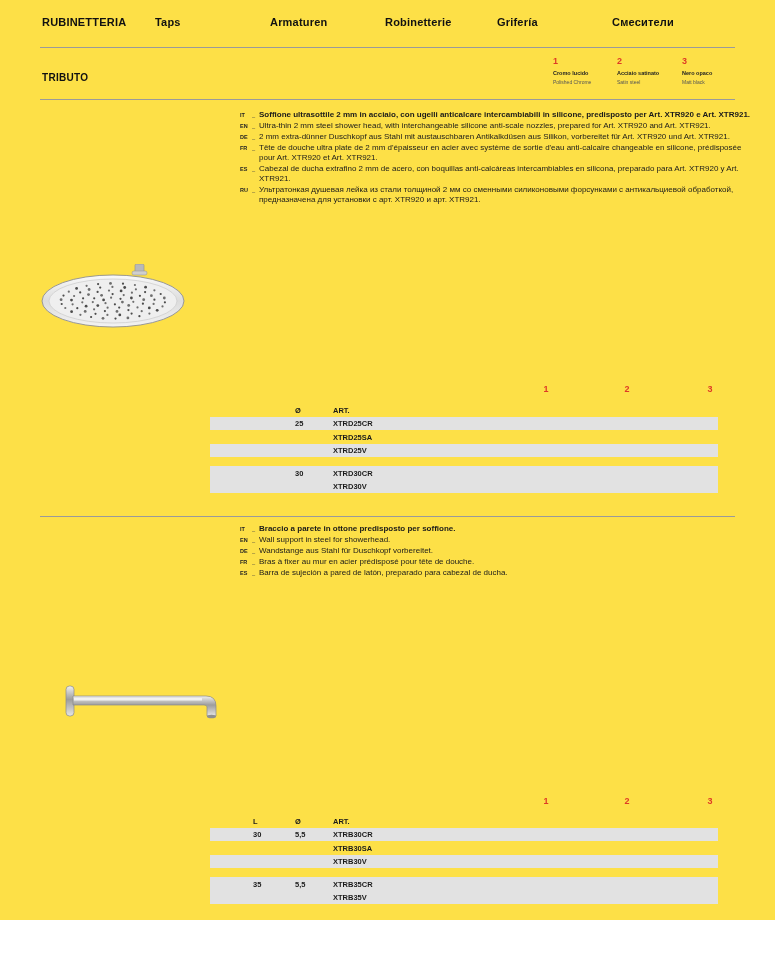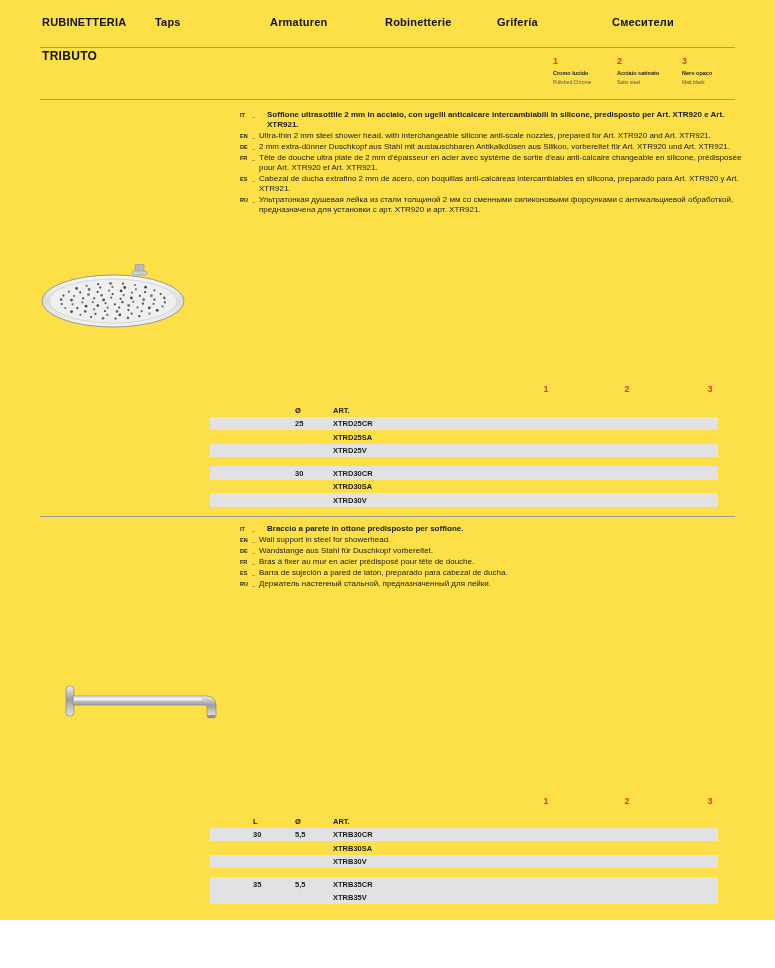--- a/index.html
+++ b/index.html
@@ -3,35 +3,35 @@
 <meta charset="utf-8">
 <style>
   * { margin:0; padding:0; box-sizing:border-box; }
   body { background:#ffffff; font-family:"Liberation Sans", sans-serif; color:#111; }
   .page { position:relative; width:775px; height:920px; background:#fde047; overflow:hidden;padding-left:44px; }
 
   
   .nav-item { position:absolute; top:16px; font-size:11px; font-weight:700; letter-spacing:0.2px; }
   .rule { position:absolute; left:40px; width:695px; height:1px; background:#9a9a9a; }
 
-  .collection { position:absolute; left:42px; top:49px; font-size:12px; font-weight:700; letter-spacing:0.3px; }
+  .collection { position:absolute; left:42px; top:72px; font-size:10px; font-weight:700; letter-spacing:0.3px; }
 
   
   .finish-col { position:absolute; top:56px; width:62px; }
   .finish-num { font-size:9px; font-weight:700; color:#de3a26; }
   .finish-name { font-size:5.5px; font-weight:700; margin-top:4px; color:#222; }
   .finish-trans { font-size:5px; margin-top:3px; color:#555; }
 
   
   .desc-block { position:absolute; left:240px; width:512px; }
   .desc-row { display:flex; margin-bottom:1px; }
   .lang-code { font-size:5.5px; font-weight:700; width:12px; flex:none; padding-top:2px; color:#222; }
   .lang-sep { font-size:5.5px; width:7px; flex:none; padding-top:2px; color:#444; }
   .desc-text { font-size:8px; line-height:10px; width:493px; color:#1a1a1a; }
-  .desc-text.bold { font-weight:700;margin-left:8px; }
+  .desc-text.bold { font-weight:700; }
 
   
   .colnum { position:absolute; width:14px; text-align:center; font-size:9px; font-weight:700; color:#de3a26; }
 
   
   .tbl { position:absolute; left:210px; width:508px; }
   .trow { position:relative; height:13.5px; }
   .trow.band { background:#e2e2e2; }
   .trow .cell { position:absolute; top:2.5px; font-size:7.5px; font-weight:700; color:#1a1a1a; }
   .c-l { left:43px; }
@@ -231,23 +231,20 @@
       <span class="cell c-art">XTRD25SA</span>
     </div>
     <div class="trow band">
       <span class="cell c-art">XTRD25V</span>
     </div>
     <div class="tgap"></div>
     <div class="trow band">
       <span class="cell c-d">30</span>
       <span class="cell c-art">XTRD30CR</span>
     </div>
-    <div class="trow">
-      <span class="cell c-art">XTRD30SA</span>
-    </div>
     <div class="trow band">
       <span class="cell c-art">XTRD30V</span>
     </div>
   </div>
 
   <div class="rule" style="top:516px"></div>
 
   <div class="desc-block" style="top:524px">
     <div class="desc-row">
       <span class="lang-code">IT</span>
@@ -266,25 +263,20 @@
     </div>
     <div class="desc-row">
       <span class="lang-code">FR</span>
         <span class="lang-sep">_</span>
       <div class="desc-text">Bras à fixer au mur en acier prédisposé pour tête de douche.</div>
     </div>
     <div class="desc-row">
       <span class="lang-code">ES</span>
         <span class="lang-sep">_</span>
       <div class="desc-text">Barra de sujeción a pared de latón, preparado para cabezal de ducha.</div>
-    </div>
-    <div class="desc-row">
-      <span class="lang-code">RU</span>
-        <span class="lang-sep">_</span>
-      <div class="desc-text">Держатель настенный стальной, предназначенный для лейки.</div>
     </div>
   </div>
 
   <div class="prod-img" style="left:58px; top:680px;">
     <svg width="175" height="45" viewBox="0 0 175 45">
       <defs>
         <linearGradient id="tubeGrad" x1="0" y1="0" x2="0" y2="1">
           <stop offset="0" stop-color="#f0f0f0"></stop>
           <stop offset="0.45" stop-color="#9d9d9d"></stop>
           <stop offset="1" stop-color="#e6e6e6"></stop>

